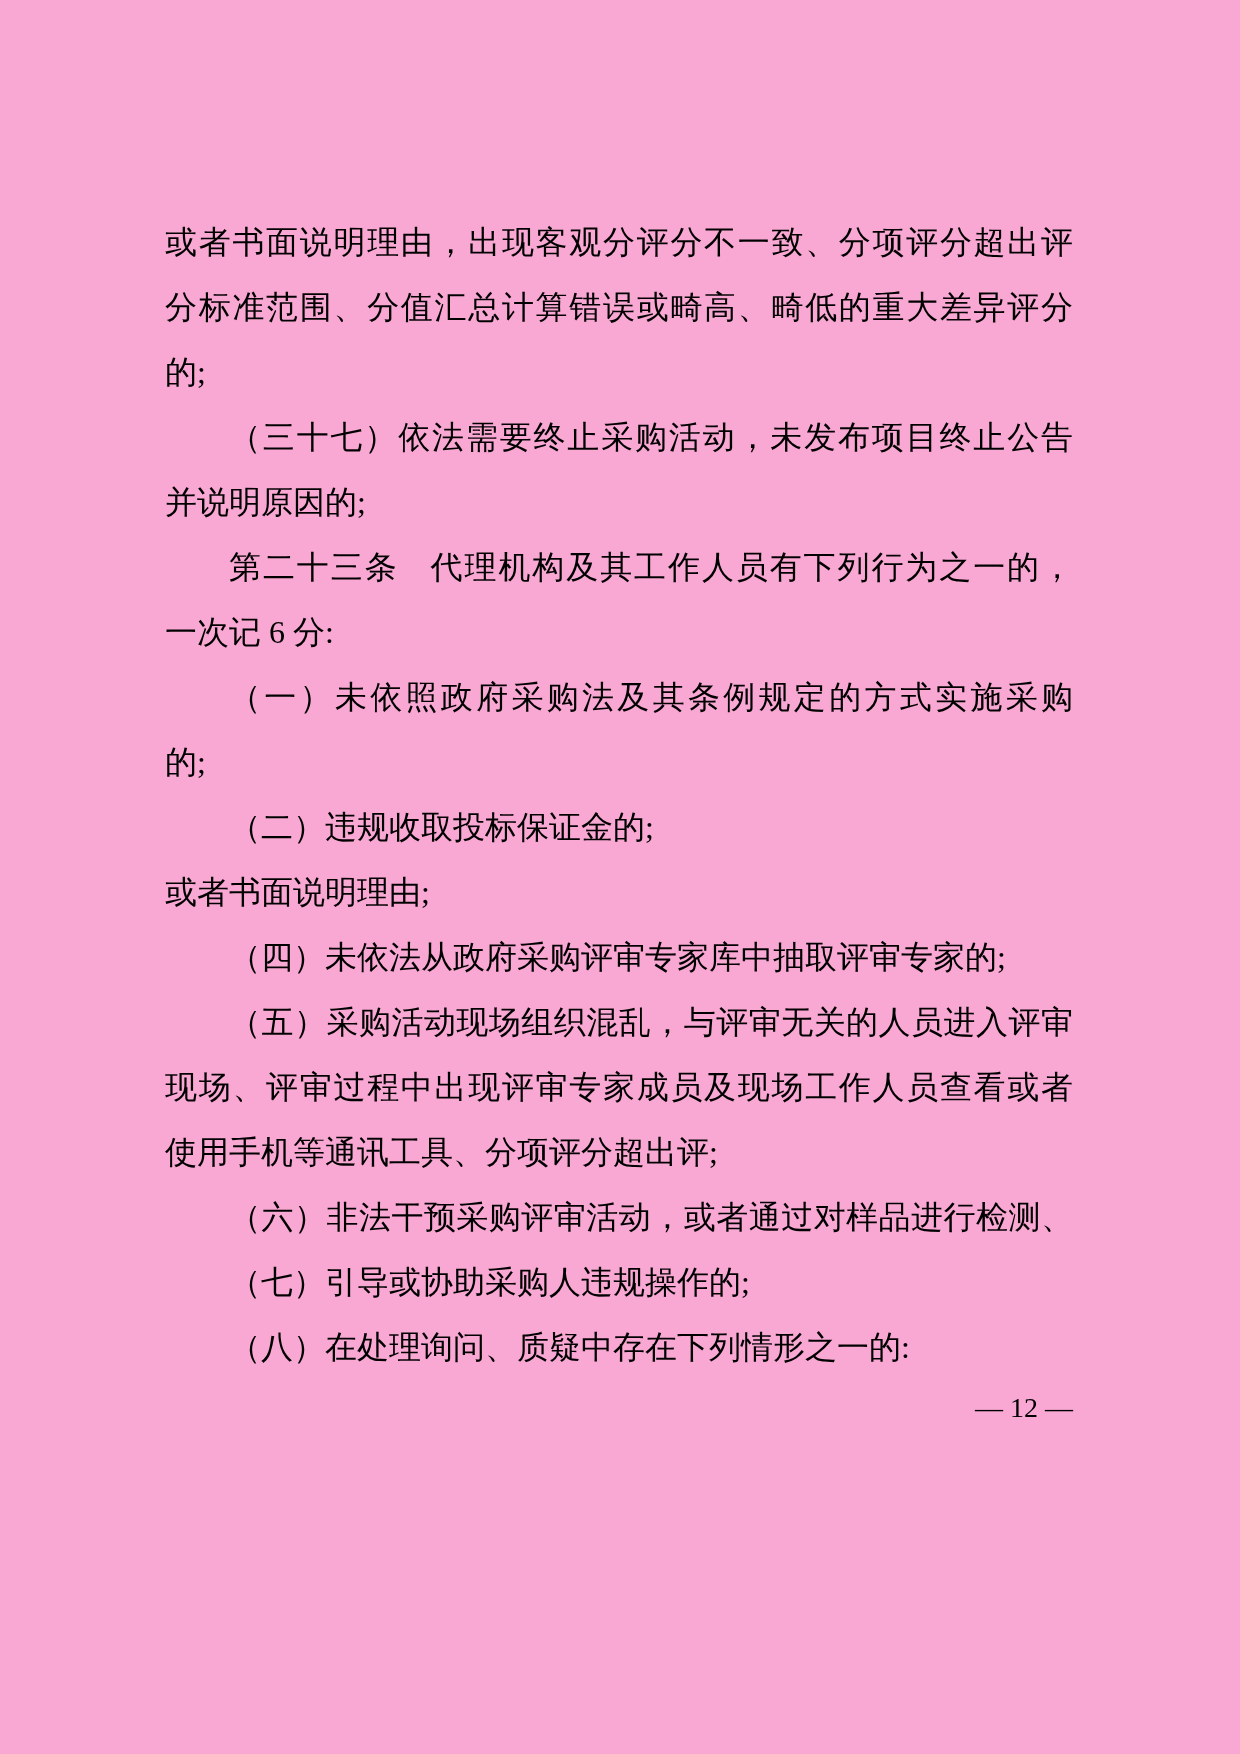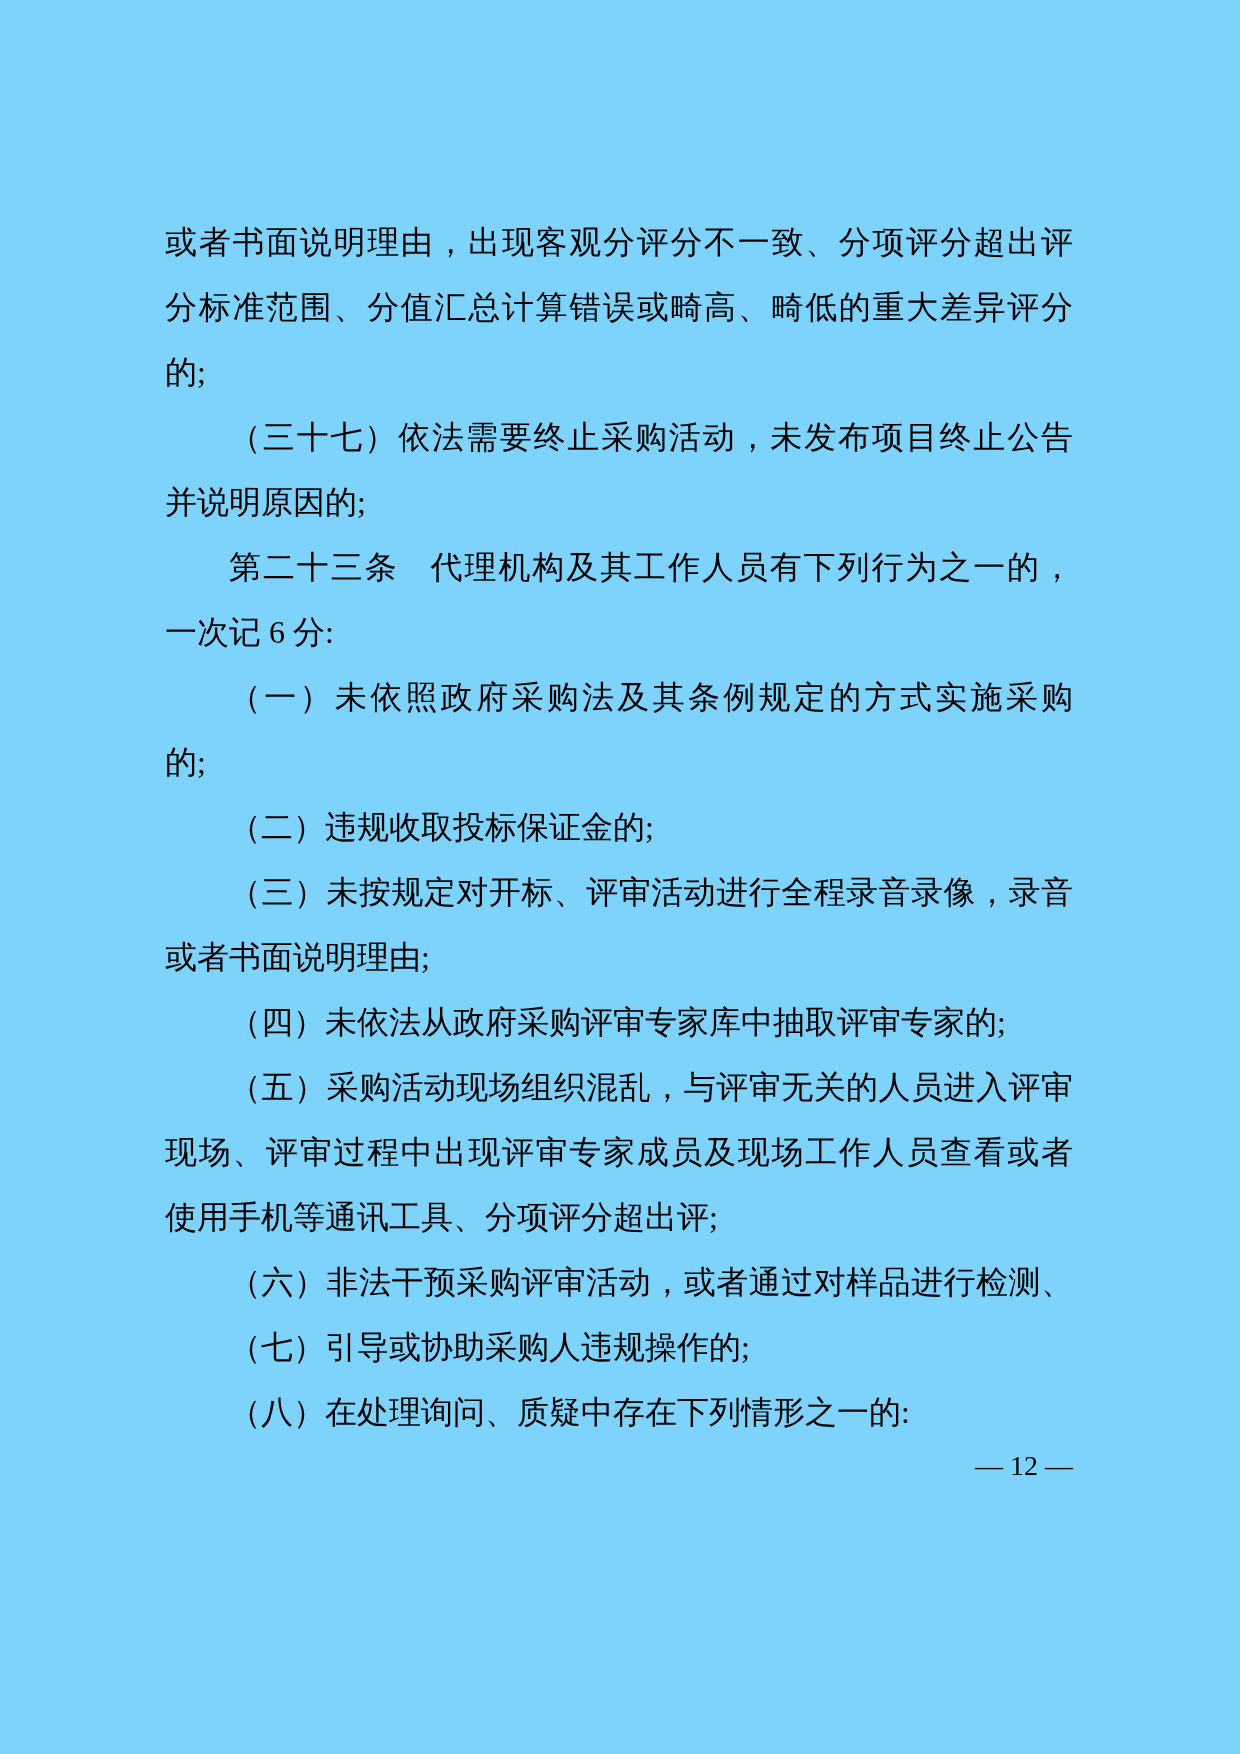--- a/index.html
+++ b/index.html
@@ -1,21 +1,21 @@
 <!DOCTYPE html>
 <html><head>
 <meta charset="utf-8">
 <style>
   html, body { margin: 0; padding: 0; background: #e8e8e8; }
   .page {
     position: relative;
     width: 1240px;
     height: 1754px;
     margin: 0 auto;
-    background: #7dd3fc;
+    background: #f9a8d4;
     color: #000000;
     font-family: "Liberation Serif", serif;
     box-sizing: border-box;
     padding: 210px 167px 1px 165px;
     overflow: hidden;
   }
   .doc-body { width: 908px; }
   .line {
     height: 65px;
     line-height: 65px;
@@ -26,42 +26,41 @@
   .line.fill {
     text-align: justify;
     text-align-last: justify;
   }
   .line.indent { text-indent: 2em; }
   .bold-heading {
     font-weight: normal;
     margin-right: 1em;
   }
   .footer-row {
-    margin-top: 3px;
+    margin-top: 10px;
     text-align: right;
     font-size: 28px;
     line-height: 36px;
   }
 </style>
 </head>
 <body>
 
 <div class="page">
   <div class="doc-body" id="doc-body">
       <div class="line fill"><span>或者书面说明理由，出现客观分评分不一致、分项评分超出评</span></div>
       <div class="line fill"><span>分标准范围、分值汇总计算错误或畸高、畸低的重大差异评分</span></div>
       <div class="line"><span>的;</span></div>
       <div class="line fill indent"><span>（三十七）依法需要终止采购活动，未发布项目终止公告</span></div>
       <div class="line"><span>并说明原因的;</span></div>
       <div class="line fill indent"><span class="bold-heading">第二十三条</span><span>代理机构及其工作人员有下列行为之一的，</span></div>
       <div class="line"><span>一次记 6 分:</span></div>
       <div class="line fill indent"><span>（一）未依照政府采购法及其条例规定的方式实施采购</span></div>
       <div class="line"><span>的;</span></div>
       <div class="line indent"><span>（二）违规收取投标保证金的;</span></div>
-      <div class="line fill indent"><span>（三）未按规定对开标、评审活动进行全程录音录像，录音</span></div>
       <div class="line"><span>或者书面说明理由;</span></div>
       <div class="line indent"><span>（四）未依法从政府采购评审专家库中抽取评审专家的;</span></div>
       <div class="line fill indent"><span>（五）采购活动现场组织混乱，与评审无关的人员进入评审</span></div>
       <div class="line fill"><span>现场、评审过程中出现评审专家成员及现场工作人员查看或者</span></div>
       <div class="line"><span>使用手机等通讯工具、分项评分超出评;</span></div>
       <div class="line fill indent"><span>（六）非法干预采购评审活动，或者通过对样品进行检测、</span></div>
       <div class="line indent"><span>（七）引导或协助采购人违规操作的;</span></div>
       <div class="line indent"><span>（八）在处理询问、质疑中存在下列情形之一的:</span></div>
     </div>
   <div class="footer-row">

